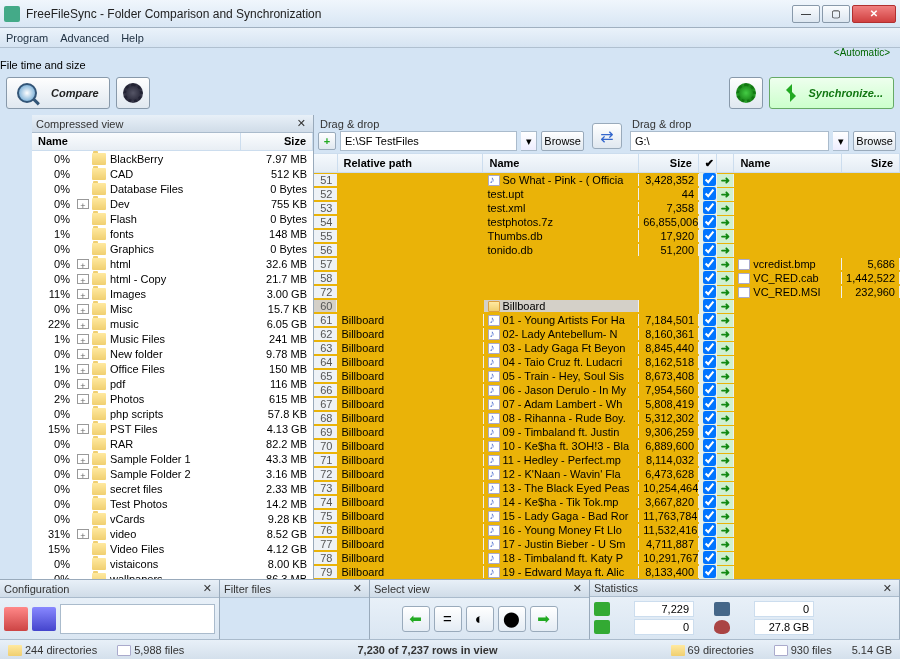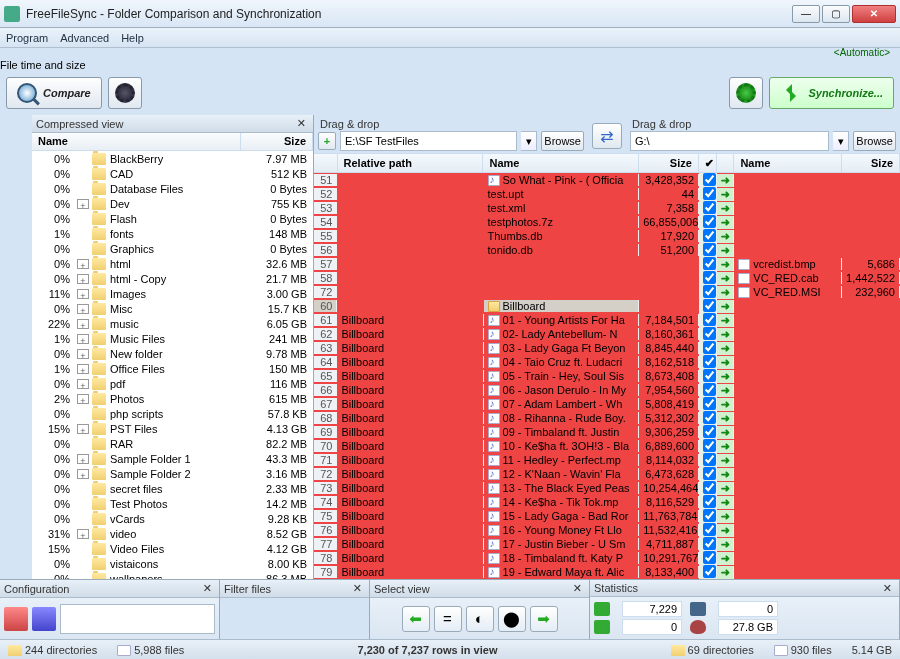--- a/index.html
+++ b/index.html
@@ -12,21 +12,21 @@
 .titlebar .btn { width: 28px; height: 18px; margin-left: 2px; border: 1px solid #8899aa; border-radius: 2px; text-align: center; line-height: 16px; background: linear-gradient(#fafcfe,#dce6f0); cursor: default; font-size: 10px; }
 .titlebar .btn.close { background: linear-gradient(#f08080,#d04040); border-color:#b03030; color:#fff; font-weight:bold; width:44px; }
 
 
 .menubar { height: 20px; background: linear-gradient(#eaf2fa,#d6e4f2); display: flex; align-items: center; padding: 0 6px; gap: 12px; border-bottom: 1px solid #b0c0d0; }
 .menubar span { color: #234; cursor: default; }
 
 
 .toolrow { height: 44px; display: flex; align-items: center; padding: 2px 6px; gap: 6px; }
 .toolrow-wrap { position:relative; padding-top:11px; }
-.bigbtn { height: 32px; border: 1px solid #8899aa; border-radius: 3px; background: linear-gradient(#fefefe,#e0e8f0); display:flex; align-items:center; padding:0 10px; gap:6px; font-size:14px; font-weight:bold; font-style:italic; color:#222; cursor:default;}
+.bigbtn { height: 32px; border: 1px solid #8899aa; border-radius: 3px; background: linear-gradient(#fefefe,#e0e8f0); display:flex; align-items:center; padding:0 10px; gap:14px; font-size:14px; font-weight:bold; font-style:italic; color:#222; cursor:default;}
 .bigbtn .ico { width:20px; height:20px; border-radius:3px; }
 .bigbtn.compare .ico { background: radial-gradient(#fff,#59c); border:2px solid #357; border-radius:50%; position:relative;}
 .bigbtn.compare .ico:after{content:"";position:absolute;width:8px;height:3px;background:#357;right:-5px;bottom:-2px;transform:rotate(45deg);}
 .gearbtn { width:34px; height:32px; border:1px solid #8899aa; border-radius:3px; background:linear-gradient(#fefefe,#e0e8f0); display:flex; align-items:center; justify-content:center; cursor:default;}
 .gearbtn .gear { width:20px; height:20px; border-radius:50%; background:radial-gradient(#556,#223); border:3px dotted #223;}
 .gearbtn.green .gear { background:radial-gradient(#4c4,#171); border-color:#171;}
 .syncbtn { height:32px; padding:0 10px; border:1px solid #6a6; border-radius:3px; background:linear-gradient(#efe,#cfc); display:flex; align-items:center; gap:6px; font-size:15px; font-weight:bold; font-style:italic; color:#171; cursor:default;}
 .syncbtn .arr { width:22px; height:18px; position:relative;}
 .syncbtn .arr:before,.syncbtn .arr:after{content:"";position:absolute;width:0;height:0;}
 .syncbtn .arr:before{left:0;top:0;border:6px solid transparent;border-right-color:#2a2;}
@@ -64,21 +64,21 @@
 .pathrow input{flex:1;height:20px;border:1px solid #abc;padding:0 4px;background:#fff;}
 .pathrow .dd{width:16px;height:20px;border:1px solid #abc;border-left:none;background:linear-gradient(#fff,#eef);text-align:center;line-height:18px;cursor:default;}
 .pathrow .browse{height:20px;padding:0 2px;border:1px solid #9ab;border-radius:2px;background:linear-gradient(#fff,#e0e8f0);cursor:default;}
 .swapbtn{width:30px;height:26px;border:1px solid #9ab;border-radius:3px;background:linear-gradient(#fff,#e0e8f0);display:flex;align-items:center;justify-content:center;margin:0 4px 2px;cursor:default;}
 .swapbtn span{font-size:16px;color:#36c;}
 
 .gridhdr{height:20px;background:linear-gradient(#f5f9fd,#e4ecf4);display:flex;border-top:1px solid #cde;border-bottom:1px solid #cde;}
 .gridhdr .c{padding:3px 6px;border-right:1px solid #cde;font-weight:bold;white-space:nowrap;overflow:hidden;}
 .c-num{width:24px;text-align:right;} .c-rel{width:152px;} .c-name{width:162px;} .c-size{width:62px;text-align:right;}
 .c-chk{width:18px;} .c-act{width:18px;} .c-name2{width:112px;} .c-size2{width:60px;text-align:right;}
-.gridbody{flex:1;overflow:auto;background:#ef4444;}
+.gridbody{flex:1;overflow:auto;background:#eab308;}
 .grow{display:flex;height:14px;align-items:center;font-size:11px;}
 .grow .c{padding:0 4px;border-right:1px solid #f0f0f0;white-space:nowrap;overflow:hidden;}
 .grow.hl .c-rel,.grow.hl .c-name,.grow.hl .c-size,.grow.hl .c-num{background:#d4d0c8;}
 .grow .c-num{background:#eef2f6;color:#555;}
 .grow .c-chk{background:#e6f0e6;text-align:center;}
 .grow .c-chk input{margin:0;}
 .grow .c-act{background:#d0f0d0;text-align:center;color:#181;font-weight:bold;}
 .grow .fileico{display:inline-block;width:12px;height:11px;background:#fff;border:1px solid #aac;border-radius:1px;margin-right:3px;vertical-align:-2px;position:relative;}
 .grow .fileico.mus:after{content:"♪";position:absolute;left:1px;top:-2px;font-size:10px;color:#46c;}
 .grow .fileico.fold{background:linear-gradient(#ffe9a0,#f0cf70);border-color:#dca040;}
@@ -86,21 +86,21 @@
 
 .botrow{height:60px;display:flex;border-top:1px solid #9ab;}
 .botpane{display:flex;flex-direction:column;border-right:1px solid #9ab;}
 .botpane.cfg{width:220px;} .botpane.flt{width:150px;} .botpane.sel{width:220px;} .botpane.stat{flex:1;}
 .botbody{flex:1;background:linear-gradient(#e8f0f8,#dae6f2);display:flex;align-items:center;padding:4px;gap:4px;}
 .cfgico{width:24px;height:24px;border-radius:2px;}
 .cfgico.red{background:linear-gradient(#f88,#c44);} .cfgico.blue{background:linear-gradient(#88f,#44c);}
 .cfgbox{flex:1;height:30px;border:1px solid #abc;background:#fff;}
 .chk{display:flex;align-items:center;gap:4px;}
 .selico{width:28px;height:26px;border:1px solid #9ab;border-radius:3px;background:linear-gradient(#fff,#e4ecf4);text-align:center;line-height:24px;font-size:15px;}
-.statgrid{display:grid;grid-template-columns:20px 60px 20px 60px;gap:2px 8px;align-items:center;}
+.statgrid{display:grid;grid-template-columns:20px 60px 20px 60px;gap:2px 20px;align-items:center;}
 .statico{width:16px;height:14px;}
 .statico.g{background:#3a3;border-radius:2px;}
 .statico.db{background:#468;border-radius:2px;} .statico.dr{background:#a44;border-radius:50% 50% 40% 40%;}
 .statval{text-align:right;border:1px solid #cde;background:#fff;padding:1px 4px;height:16px;}
 
 
 .statusbar{height:20px;background:linear-gradient(#e8f0f8,#d4e0ec);border-top:1px solid #abc;display:flex;align-items:center;padding:0 8px;gap:20px;font-size:11px;color:#333;}
 .statusbar .mid{flex:1;text-align:center;font-weight:bold;}
 .sbico{display:inline-block;width:14px;height:11px;vertical-align:-2px;margin-right:3px;}
 .sbico.fold{background:linear-gradient(#ffe9a0,#f0cf70);border-radius:1px;}
@@ -625,21 +625,21 @@
           <span class="c c-size">10,254,464</span>
           <span class="c c-chk"><input type="checkbox" checked="" style=""></span>
           <span class="c c-act">➜</span>
           <span class="c c-name2"></span>
           <span class="c c-size2"></span>
         </div>
         <div class="grow">
           <span class="c c-num">74</span>
           <span class="c c-rel">Billboard</span>
           <span class="c c-name"><span class="fileico mus"></span>14 - Ke$ha - Tik Tok.mp</span>
-          <span class="c c-size">8,116,529</span>
+          <span class="c c-size">3,667,820</span>
           <span class="c c-chk"><input type="checkbox" checked="" style=""></span>
           <span class="c c-act">➜</span>
           <span class="c c-name2"></span>
           <span class="c c-size2"></span>
         </div>
         <div class="grow">
           <span class="c c-num">75</span>
           <span class="c c-rel">Billboard</span>
           <span class="c c-name"><span class="fileico mus"></span>15 - Lady Gaga - Bad Ror</span>
           <span class="c c-size">11,763,784</span>

